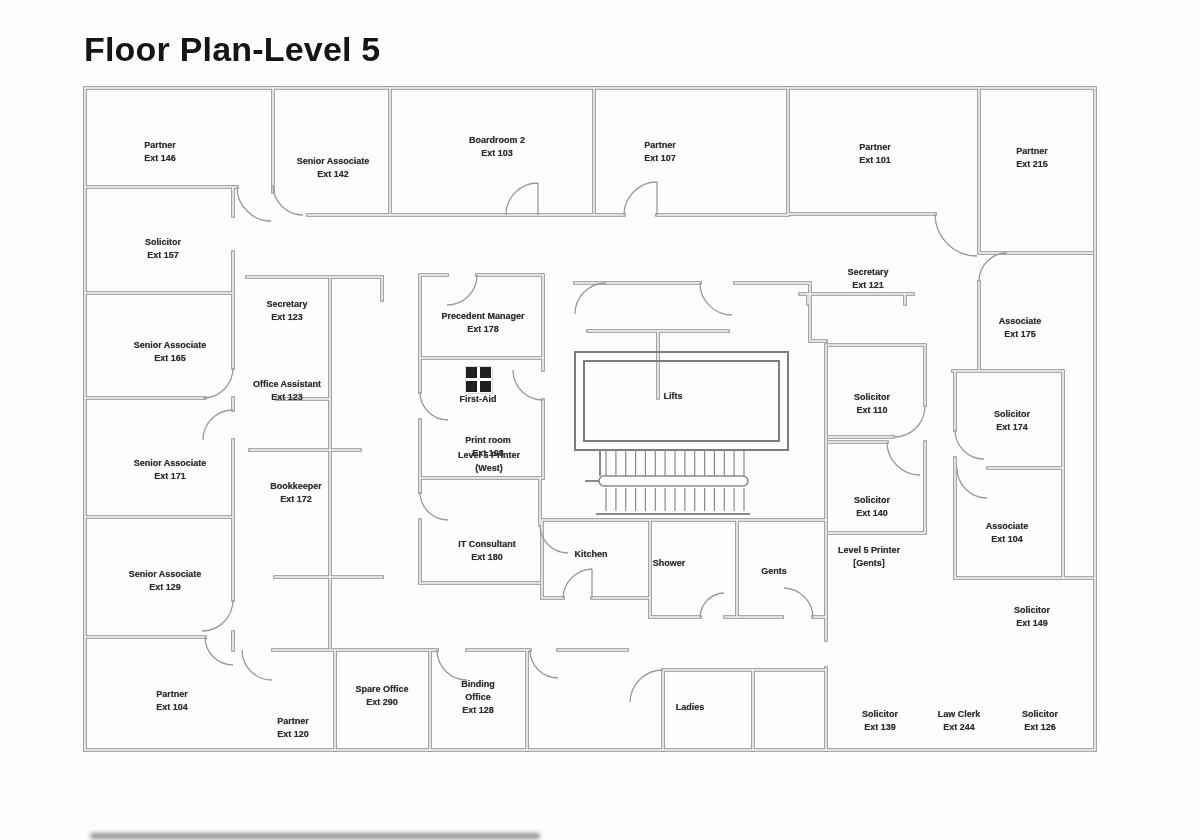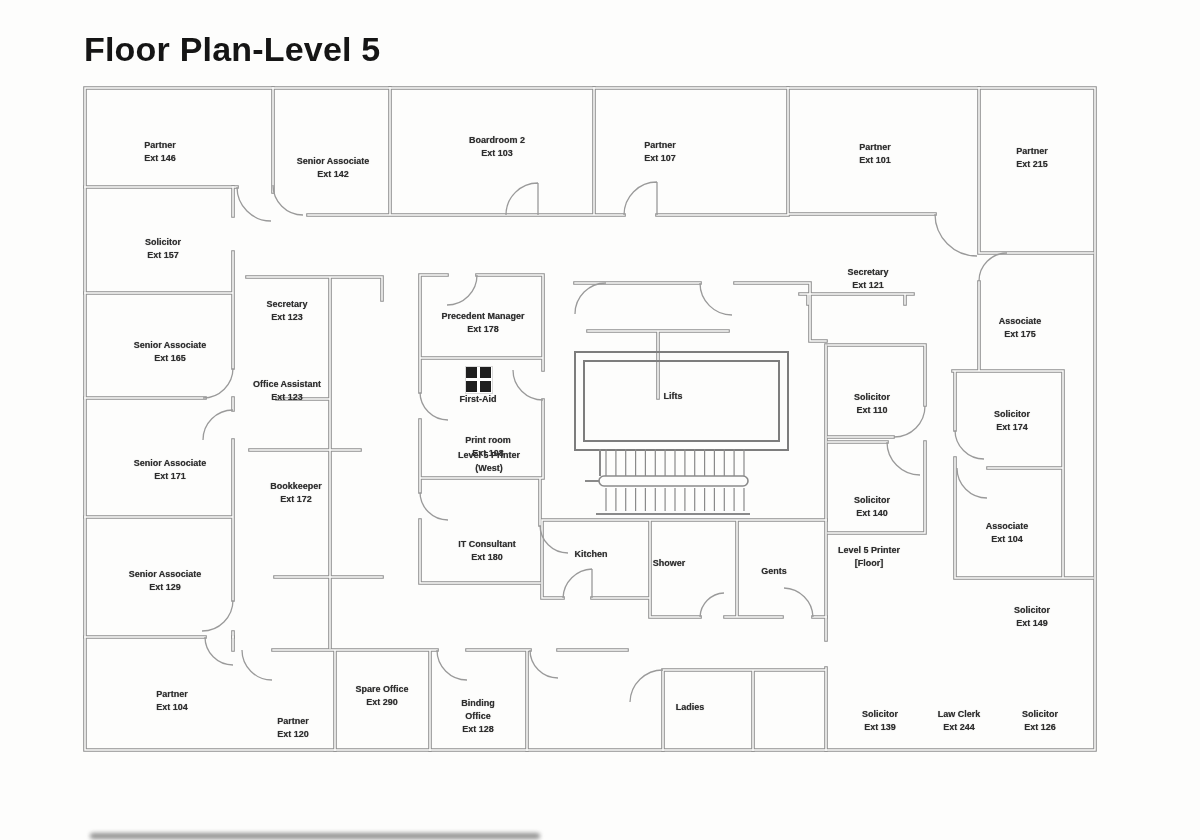--- a/index.html
+++ b/index.html
@@ -246,39 +246,39 @@
           <span class="nm">Kitchen</span>
         </div>
       <div class="lbl" style="left:669px;top:563px">
           <span class="nm">Shower</span>
         </div>
       <div class="lbl" style="left:774px;top:571px">
           <span class="nm">Gents</span>
         </div>
       <div class="lbl" style="left:869px;top:557px">
           <span class="nm">Level 5 Printer</span>
-          <span class="ex">[Floor]</span>
+          <span class="ex">[Gents]</span>
         </div>
       <div class="lbl" style="left:1032px;top:617px">
           <span class="nm">Solicitor</span>
           <span class="ex">Ext 149</span>
         </div>
       <div class="lbl" style="left:172px;top:701px">
           <span class="nm">Partner</span>
           <span class="ex">Ext 104</span>
         </div>
       <div class="lbl" style="left:293px;top:728px">
           <span class="nm">Partner</span>
           <span class="ex">Ext 120</span>
         </div>
       <div class="lbl" style="left:382px;top:696px">
           <span class="nm">Spare Office</span>
           <span class="ex">Ext 290</span>
         </div>
-      <div class="lbl wrap" style="left:478px;top:716px">
+      <div class="lbl wrap" style="left:478px;top:697px">
           <span class="nm">Binding Office</span>
           <span class="ex">Ext 128</span>
         </div>
       <div class="lbl" style="left:690px;top:707px">
           <span class="nm">Ladies</span>
         </div>
       <div class="lbl" style="left:880px;top:721px">
           <span class="nm">Solicitor</span>
           <span class="ex">Ext 139</span>
         </div>

